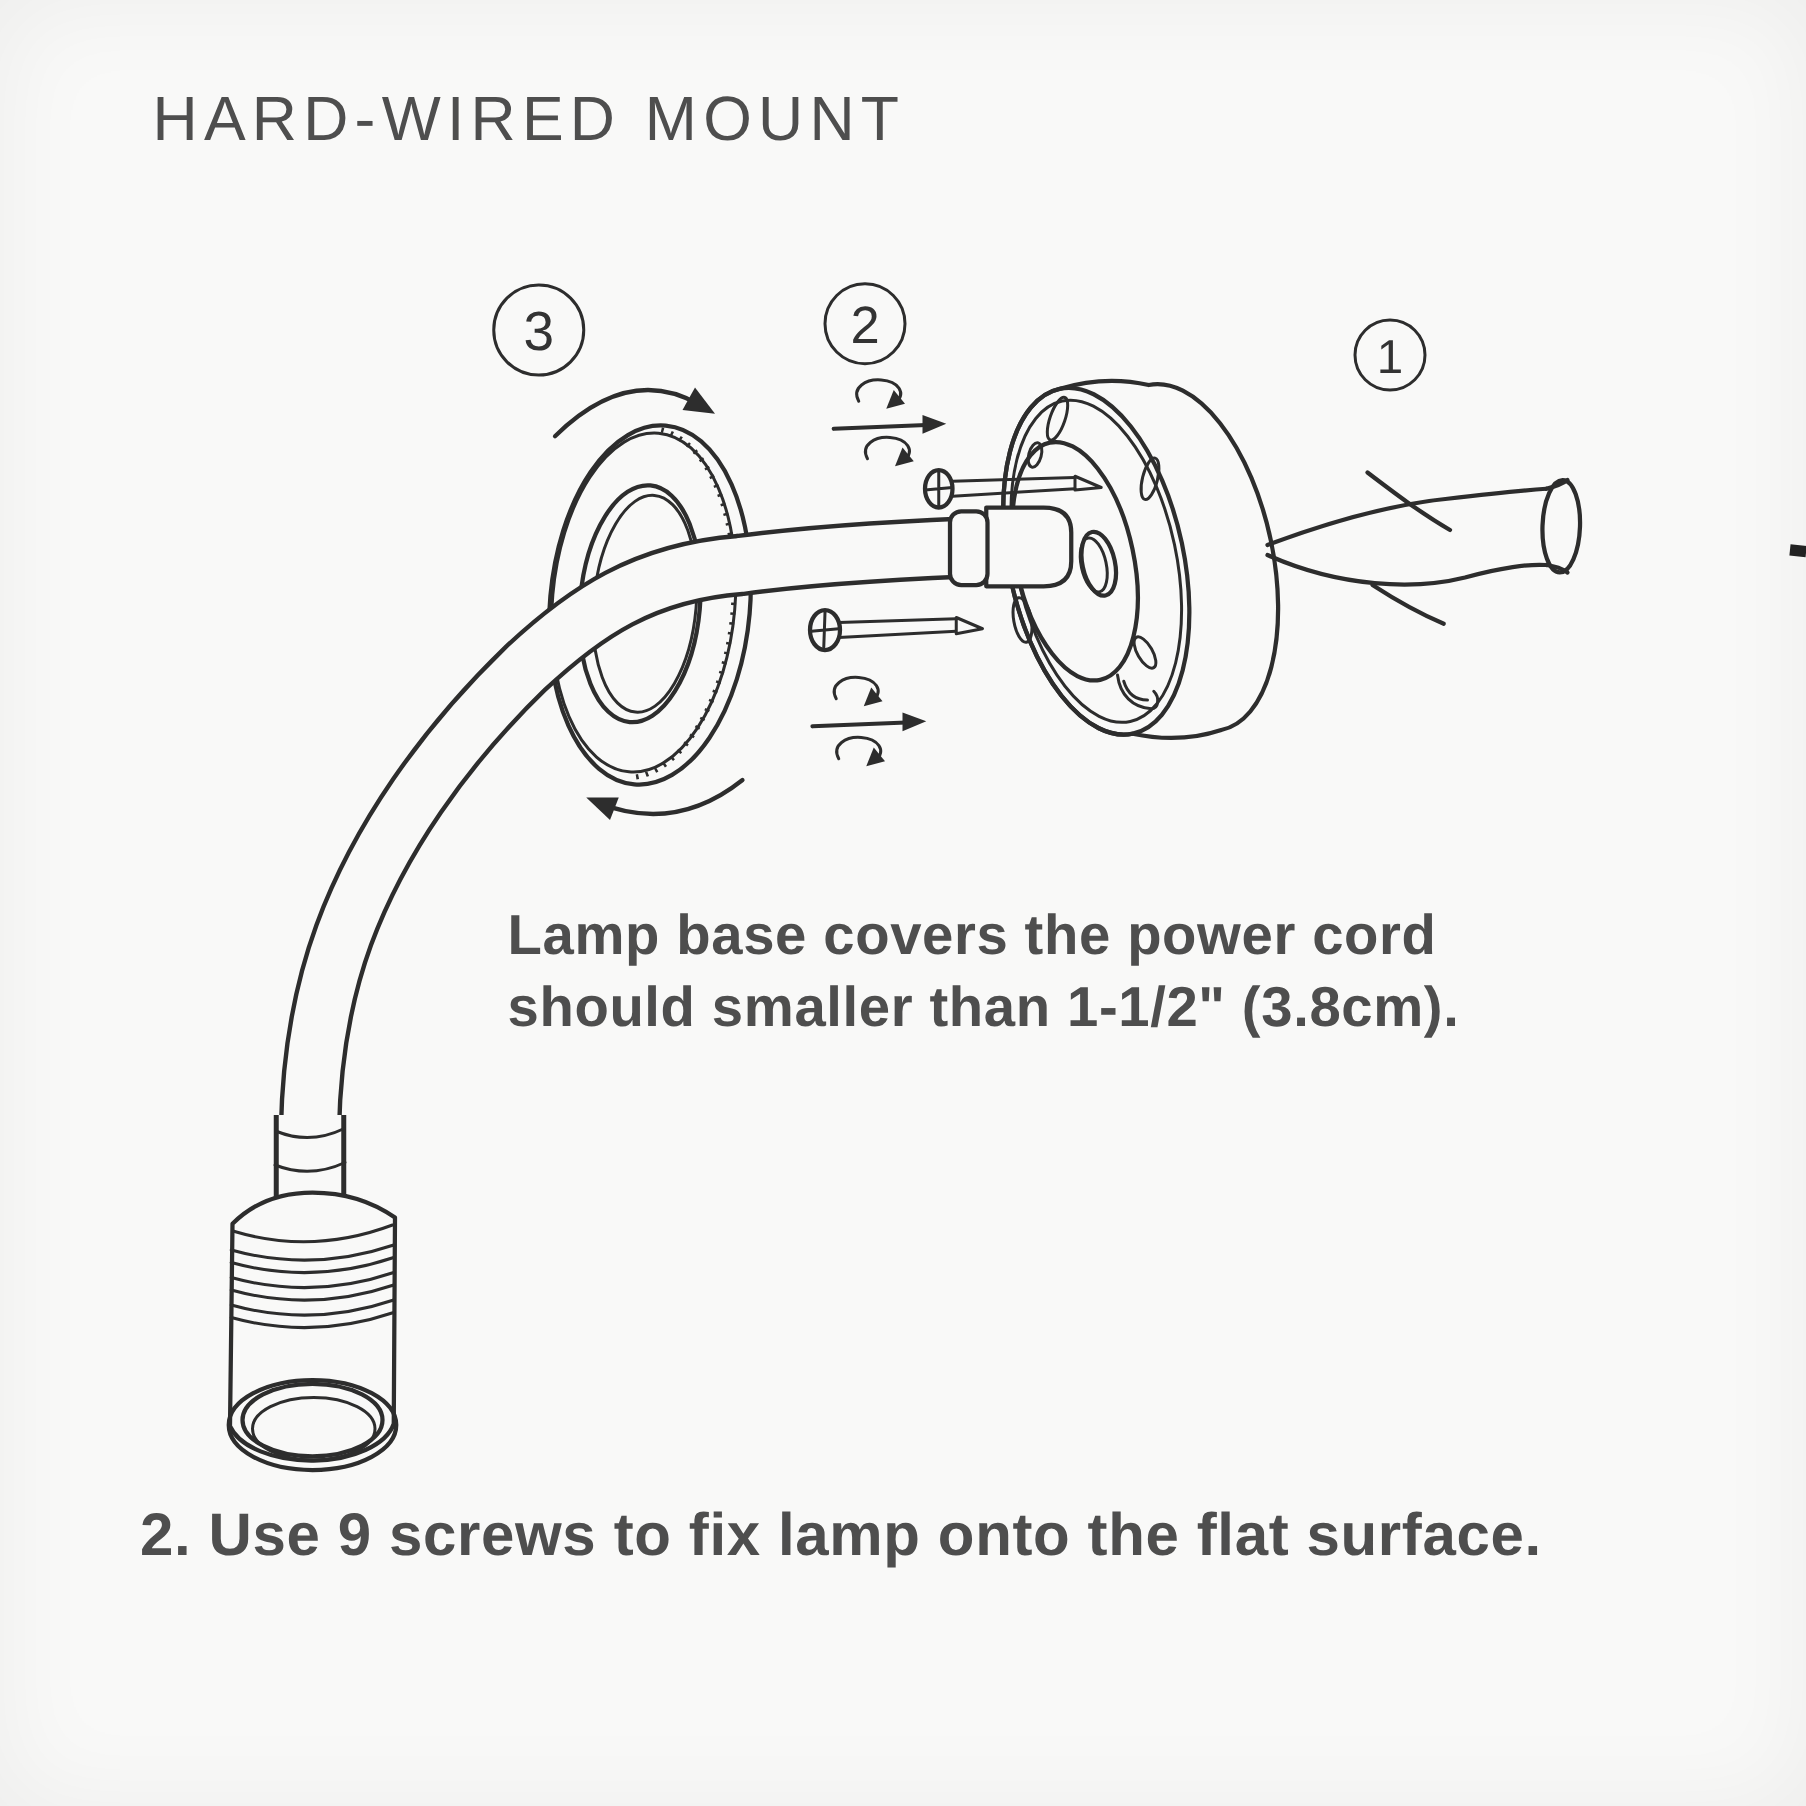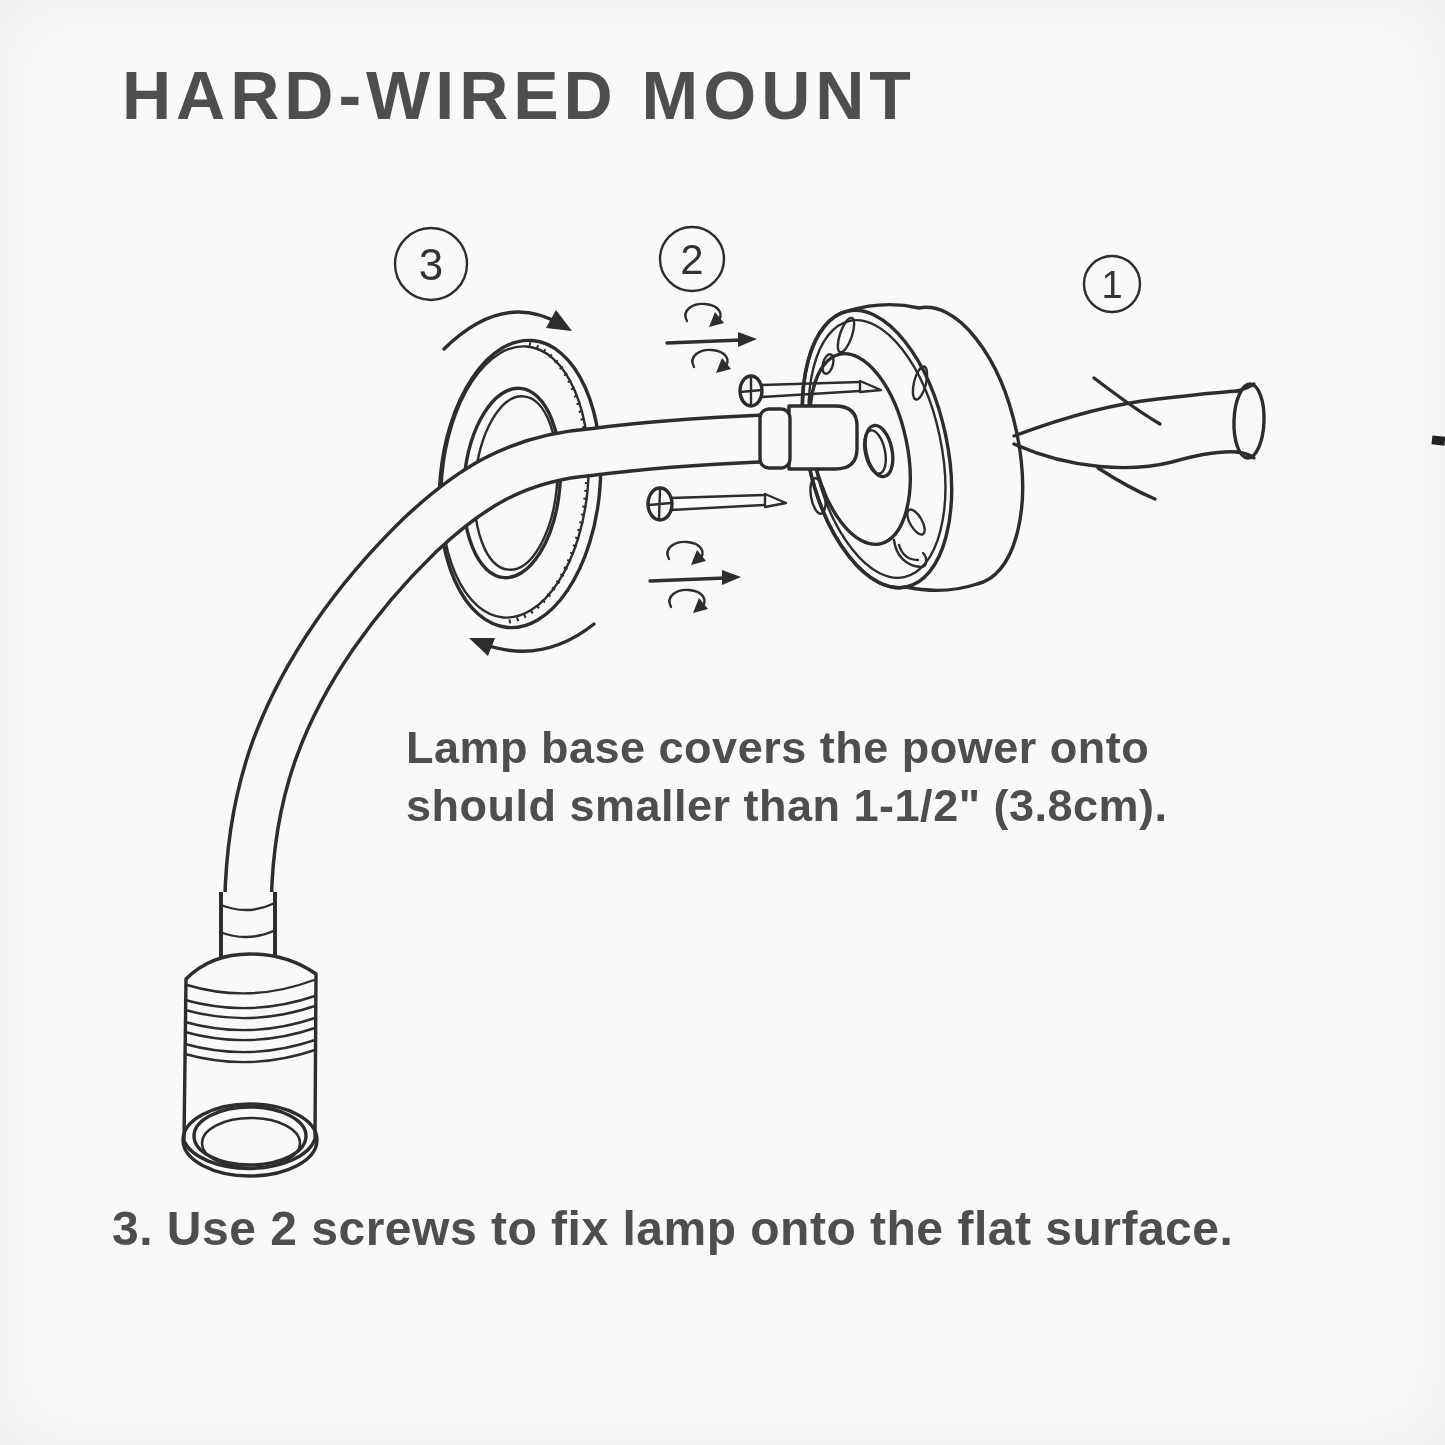--- a/index.html
+++ b/index.html
@@ -4,21 +4,21 @@
 <style>
   html,body{margin:0;padding:0;}
   .canvas{
     position:relative;width:1445px;height:1445px;overflow:hidden;
     background:var(--bg,#f9f9f8);
     box-shadow:inset 0 0 80px rgba(0,0,0,.05);
     font-family:"Liberation Sans","DejaVu Sans",sans-serif;
   }
   .page-title{
     position:absolute;left:122px;top:58px;
-    font-size:68px;line-height:74px;font-weight:bold;letter-spacing:5px;
+    font-size:50px;line-height:74px;font-weight:normal;letter-spacing:5px;
     color:var(--text,#4e4e4e);white-space:nowrap;
   }
   .note{
     position:absolute;left:406px;top:719px;
     font-size:45px;line-height:57.5px;font-weight:bold;letter-spacing:.5px;
     color:var(--text,#4e4e4e);white-space:nowrap;
   }
   .steps{
     position:absolute;left:112px;top:1198px;
     font-size:48px;line-height:61.5px;font-weight:bold;letter-spacing:.5px;
@@ -161,21 +161,21 @@
       <circle class="ln thin" cx="1112" cy="284" r="28"></circle>
       <text class="callout-num" x="1112" y="298" font-size="38">1</text>
     </g>
 
     <rect x="1432" y="436" width="13" height="9" fill="#222" transform="rotate(6 1438 440)"></rect>
   </svg>
 
   <div class="page-title">HARD-WIRED MOUNT</div>
 
   <div class="note">
-    <div>Lamp base covers the power onto</div>
+    <div>Lamp base covers the power cord</div>
     <div>should smaller than 1-1/2" (3.8cm).</div>
   </div>
 
   <div class="steps">
-    <div>3. Use 2 screws to fix lamp onto the flat surface.</div>
+    <div>2. Use 9 screws to fix lamp onto the flat surface.</div>
   </div>
 
 </div>
 
 </body></html>

